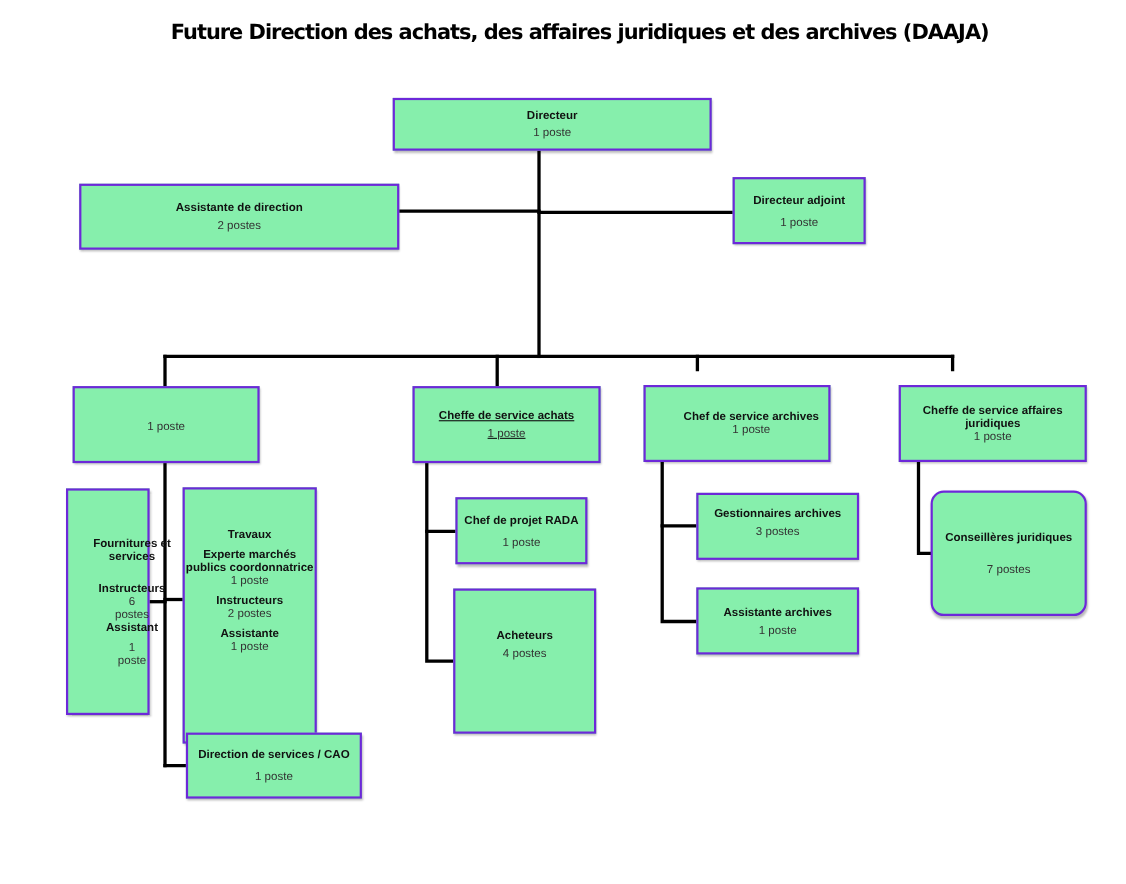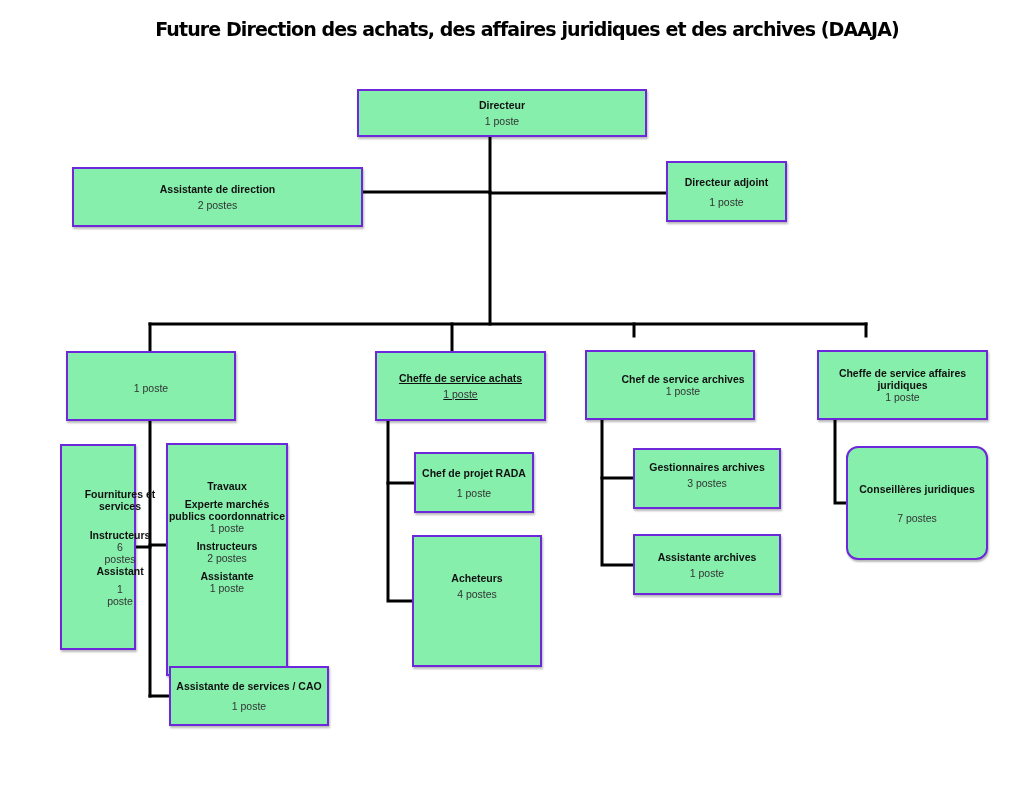--- a/index.html
+++ b/index.html
@@ -109,21 +109,21 @@
   <div class="t sp" style="width:120px;">Experte marchés publics coordonnatrice</div>
   <div class="p">1 poste</div>
   <div class="t sp">Instructeurs</div>
   <div class="p">2 postes</div>
   <div class="t sp">Assistante</div>
   <div class="p">1 poste</div>
   <div style="height:46px;"></div>
 </div>
 
 <div class="box" style="left:169px; top:666px; width:160px; height:60px;">
-  <div class="t">Assistante de services / CAO</div>
+  <div class="t">Direction de services / CAO</div>
   <div class="p gap-m">1 poste</div>
 </div>
 
 <div class="box" style="left:414px; top:452px; width:120px; height:61px;">
   <div class="t">Chef de projet RADA</div>
   <div class="p gap-m">1 poste</div>
 </div>
 
 <div class="box" style="left:412px; top:535px; width:130px; height:132px;">
   <div class="t">Acheteurs</div>

